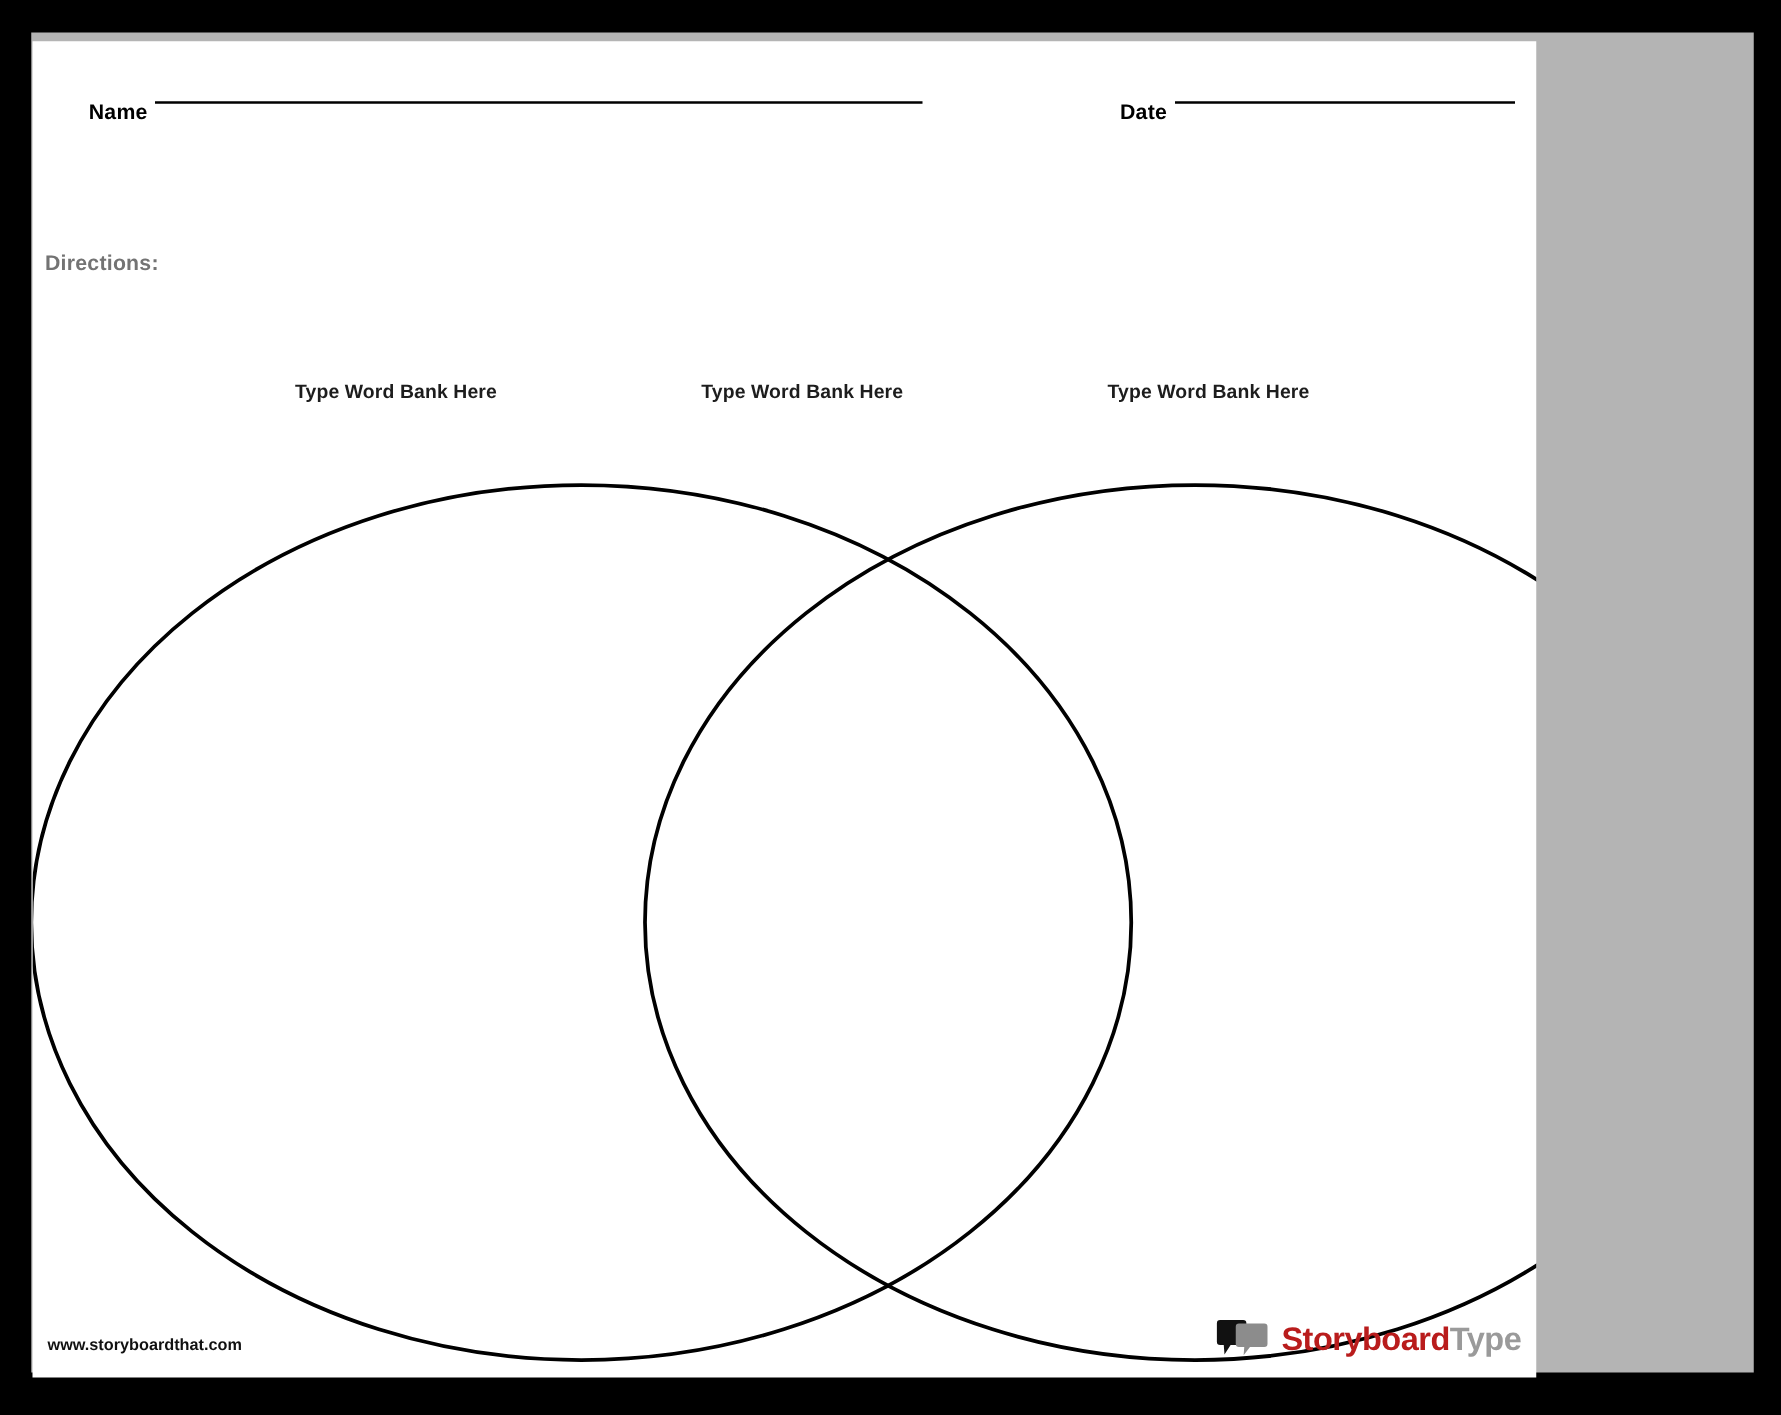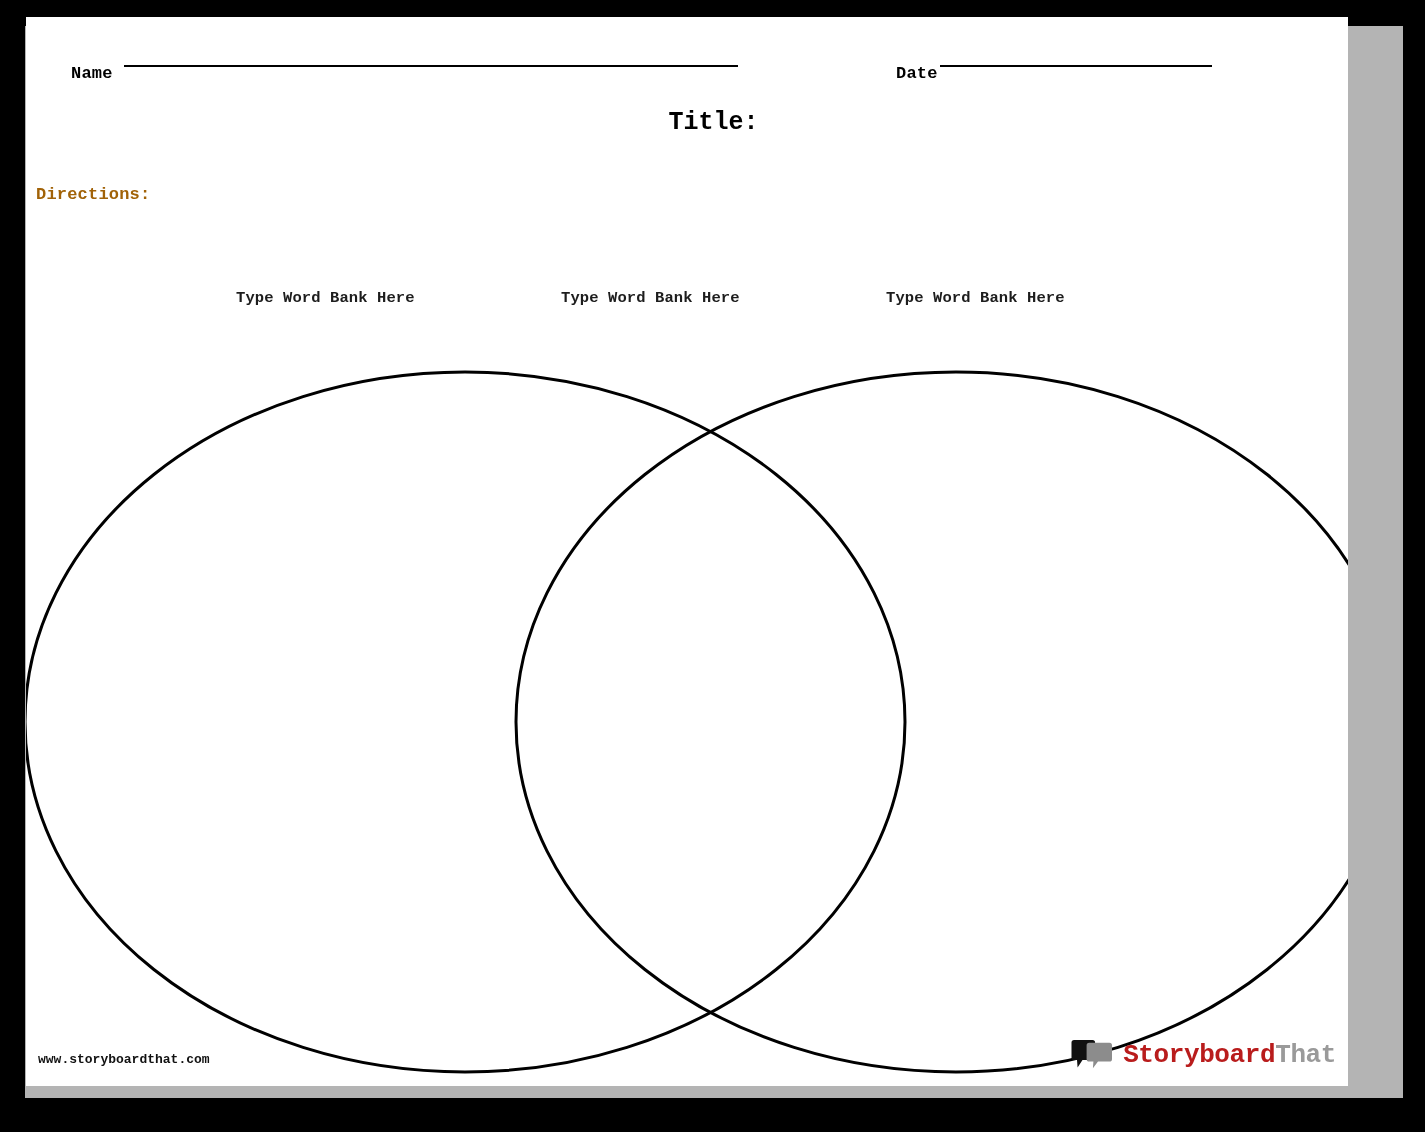--- a/index.html
+++ b/index.html
@@ -26,26 +26,25 @@
     left: 25px;
     top: 26px;
     width: 1378px;
     height: 1072px;
     background: #b4b4b4;
   }
 
   #page {
     position: absolute;
     left: 26px;
-    top: 17px;
-    width: 1322px;
+    top: 33px;
+    width: 1203px;
     height: 1069px;
     background: #ffffff;
     overflow: hidden;
-    font-family: Liberation Mono, monospace;
   }
 
   
   .field-label {
     position: absolute;
     font-weight: bold;
     font-size: 17px;
     font-stretch: condensed;
     letter-spacing: 0.2px;
     color: #000000;
@@ -79,21 +78,21 @@
 
   
   #directions-label {
     position: absolute;
     left: 10px;
     top: 168px;
     font-size: 17px;
     font-weight: bold;
     font-stretch: condensed;
     letter-spacing: 0.2px;
-    color: #a16207;
+    color: #737373;
   }
 
   
   .word-bank {
     position: absolute;
     top: 272px;
     width: 300px;
     font-size: 15.5px;
     font-weight: bold;
     font-stretch: condensed;
@@ -163,21 +162,20 @@
   <div id="page-bevel" style="background: rgb(180, 180, 180);"></div>
 
   <div id="page" style="background: rgb(255, 255, 255);">
 
     <div class="field-label" id="name-label">Name</div>
     <div class="field-rule" id="name-rule"></div>
 
     <div class="field-label" id="date-label">Date</div>
     <div class="field-rule" id="date-rule"></div>
 
-    <div id="title">Title:</div>
 
     <div id="directions-label">Directions:</div>
 
     <div class="word-bank" id="word-bank-left">Type Word Bank Here</div>
     <div class="word-bank" id="word-bank-middle">Type Word Bank Here</div>
     <div class="word-bank" id="word-bank-right">Type Word Bank Here</div>
 
     <svg id="venn" viewBox="0 0 1375 1069" aria-hidden="true">
       <ellipse id="venn-left" fill="none" cx="439" cy="705" rx="440" ry="350" stroke="#000000" stroke-width="3"></ellipse>
       <ellipse id="venn-right" fill="none" cx="930" cy="705" rx="440" ry="350" stroke="#000000" stroke-width="3"></ellipse>
@@ -191,17 +189,17 @@
 
           <path id="bubble-back" d="M1.5 2.6 A2.6 2.6 0 0 1 4.1 0 H22.5 A2.6 2.6 0 0 1 25.1 2.6
                    V17.4 A2.6 2.6 0 0 1 22.5 20 H12.5 L7.6 27.5 L7.0 20 H4.1
                    A2.6 2.6 0 0 1 1.5 17.4 Z" fill="#111111"></path>
 
           <path id="bubble-front" d="M16.6 5.4 A2.6 2.6 0 0 1 19.2 2.8 H39.4 A2.6 2.6 0 0 1 42.0 5.4
                    V19.0 A2.6 2.6 0 0 1 39.4 21.6 H28.0 L22.9 28.2 L23.4 21.6
                    H19.2 A2.6 2.6 0 0 1 16.6 19.0 Z" fill="#8c8c8c"></path>
         </svg>
       </div>
-      <div id="logo-wordmark"><span id="logo-word-storyboard" style="color: #b91c1c;">Storyboard</span><span id="logo-word-that" style="color: rgb(154, 154, 154);">That</span></div>
+      <div id="logo-wordmark"><span id="logo-word-storyboard" style="color: #b91c1c;">Storyboard</span><span id="logo-word-that" style="color: rgb(154, 154, 154);">Type</span></div>
     </div>
 
   </div>
 </div>
 
 </body></html>

